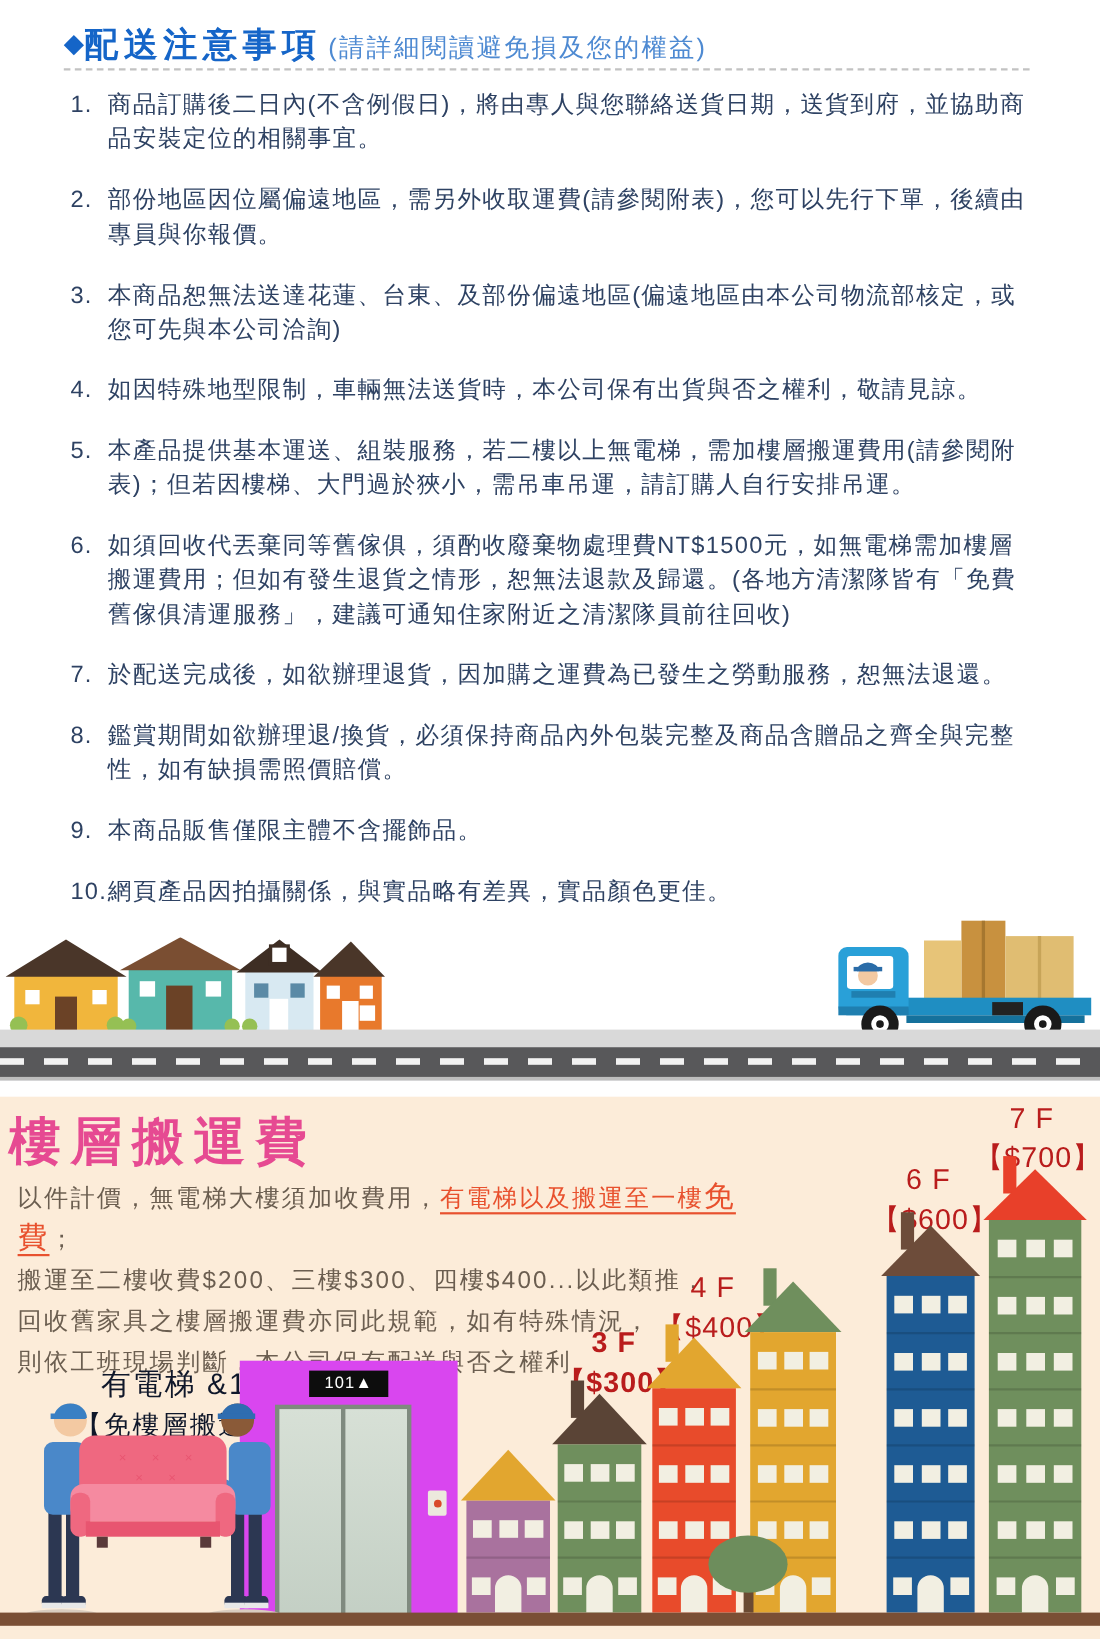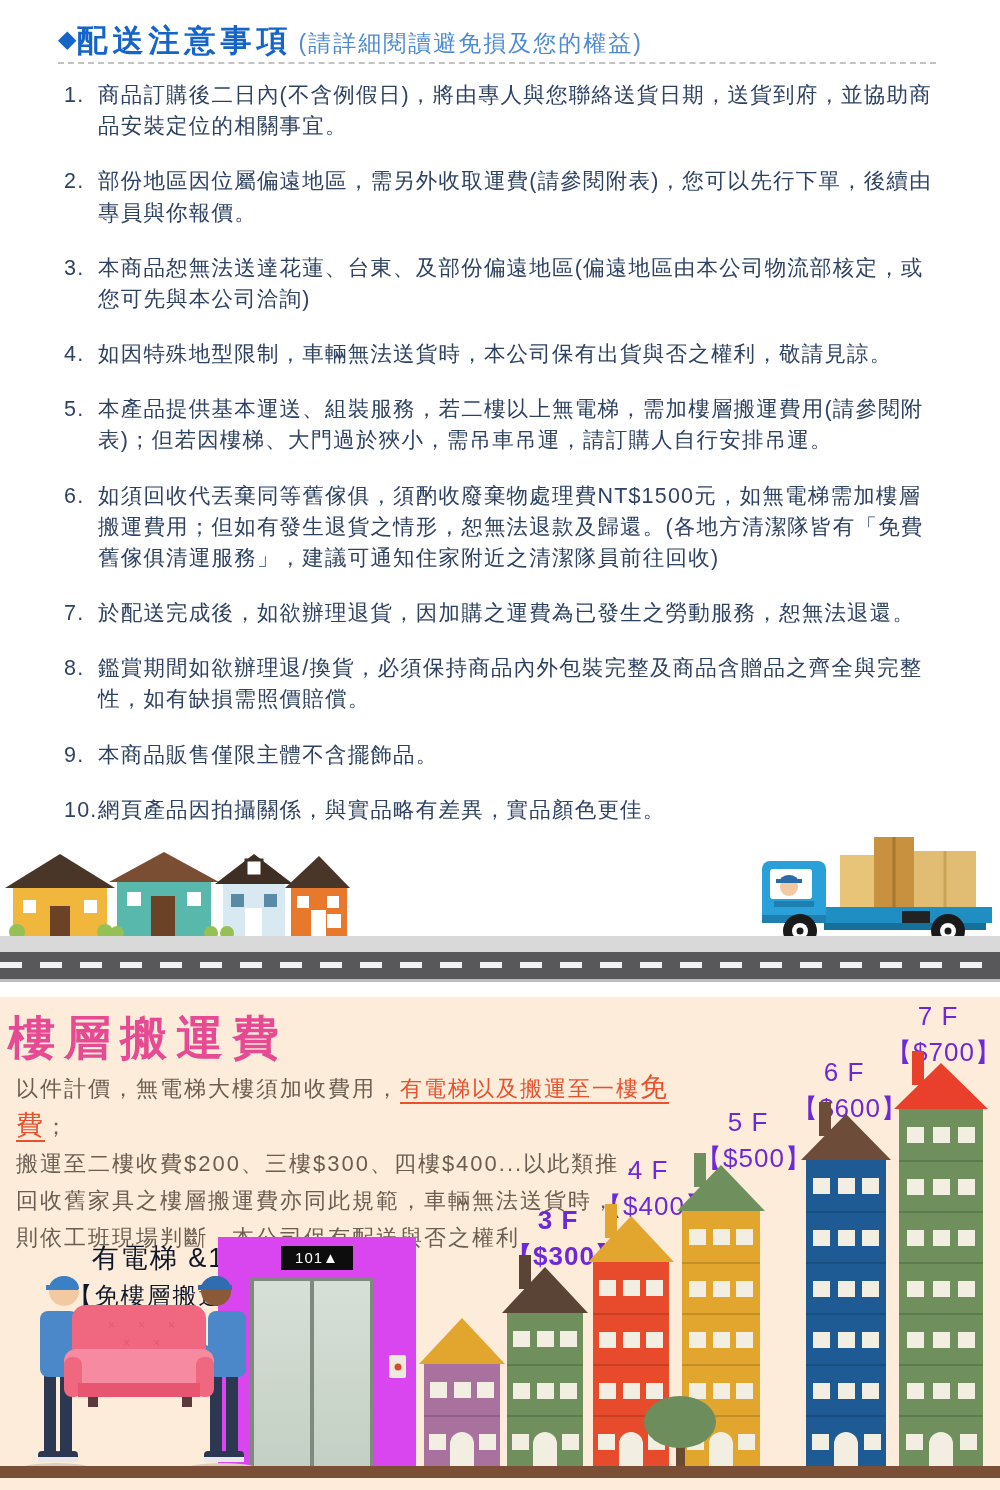--- a/index.html
+++ b/index.html
@@ -50,21 +50,21 @@
   .elev-display { position:absolute; top:9px; left:50%; transform:translateX(-50%); width:72px; height:24px; background:#0d0d0d;
     color:#fff; font-size:15px; text-align:center; line-height:24px; letter-spacing:1px; }
   .elev-doors { position:absolute; left:32px; right:42px; top:40px; bottom:0; background:#7f8a7f; padding:4px 4px 0 4px; display:flex; gap:4px; }
   .elev-door { flex:1; background:linear-gradient(180deg,#d7e0d6,#c3cfc4); }
   .elev-btn { position:absolute; right:10px; top:118px; width:17px; height:23px; background:#ece9dd; border-radius:2px; }
   .elev-btn .dot { position:absolute; left:50%; top:50%; transform:translate(-50%,-50%); width:7px; height:7px; border-radius:50%; background:#d94a2a; }
 
   .movers-svg { position:absolute; left:4px; top:256px; }
 
   
-  .floor-label { position:absolute; width:104px; text-align:center; color:#6d28d9; letter-spacing:1px; }
+  .floor-label { position:absolute; width:104px; text-align:center; color:#b91c1c; letter-spacing:1px; }
   .floor-label .fl { font-size:26px; margin-bottom:3px; }
   .floor-label .pr { font-size:26px; }
   .fl-7 { left:886px; top:4px; }
   .fl-6 { left:792px; top:60px; }
   .fl-5 { left:696px; top:110px; }
   .fl-4 { left:596px; top:158px; }
   .fl-3 { left:506px; top:208px;font-weight:bold; }
   .fl-2 { left:410px; top:258px; }
 
   
@@ -224,21 +224,21 @@
     <div class="dashes"></div>
   </div>
 </div>
 
 <div class="fee-section">
   <div class="fee-title">樓層搬運費</div>
 
   <div class="fee-paragraph">
     <span>以件計價，無電梯大樓須加收費用，</span><span class="fee-highlight"><span>有電梯以及搬運至一樓</span><span class="free-big">免費</span></span><span>；</span><br>
     <span>搬運至二樓收費$200、三樓$300、四樓$400...以此類推，</span><br>
-    <span>回收舊家具之樓層搬運費亦同此規範，車輛無法送貨時，</span><br>
+    <span>回收舊家具之樓層搬運費亦同此規範，如有特殊情況，</span><br>
     <span>則依工班現場判斷，本公司保有配送與否之權利</span>
   </div>
 
   <div class="elev-free-label">
     <div class="l1">有電梯 &amp;1 F</div>
     <div class="l2">【免樓層搬運費】</div>
   </div>
 
   <div class="elevator">
     <div class="elev-display">101▲</div>
@@ -297,24 +297,20 @@
   </svg>
 
   <div class="floor-label fl-3">
     <div class="fl">3 F</div>
     <div class="pr">【$300】</div>
   </div>
   <div class="floor-label fl-4">
     <div class="fl">4 F</div>
     <div class="pr">【$400】</div>
   </div>
-  <div class="floor-label fl-5">
-    <div class="fl">5 F</div>
-    <div class="pr">【$500】</div>
-  </div>
   <div class="floor-label fl-6">
     <div class="fl">6 F</div>
     <div class="pr">【$600】</div>
   </div>
   <div class="floor-label fl-7">
     <div class="fl">7 F</div>
     <div class="pr">【$700】</div>
   </div>
 
   <div class="building bldg-2">

